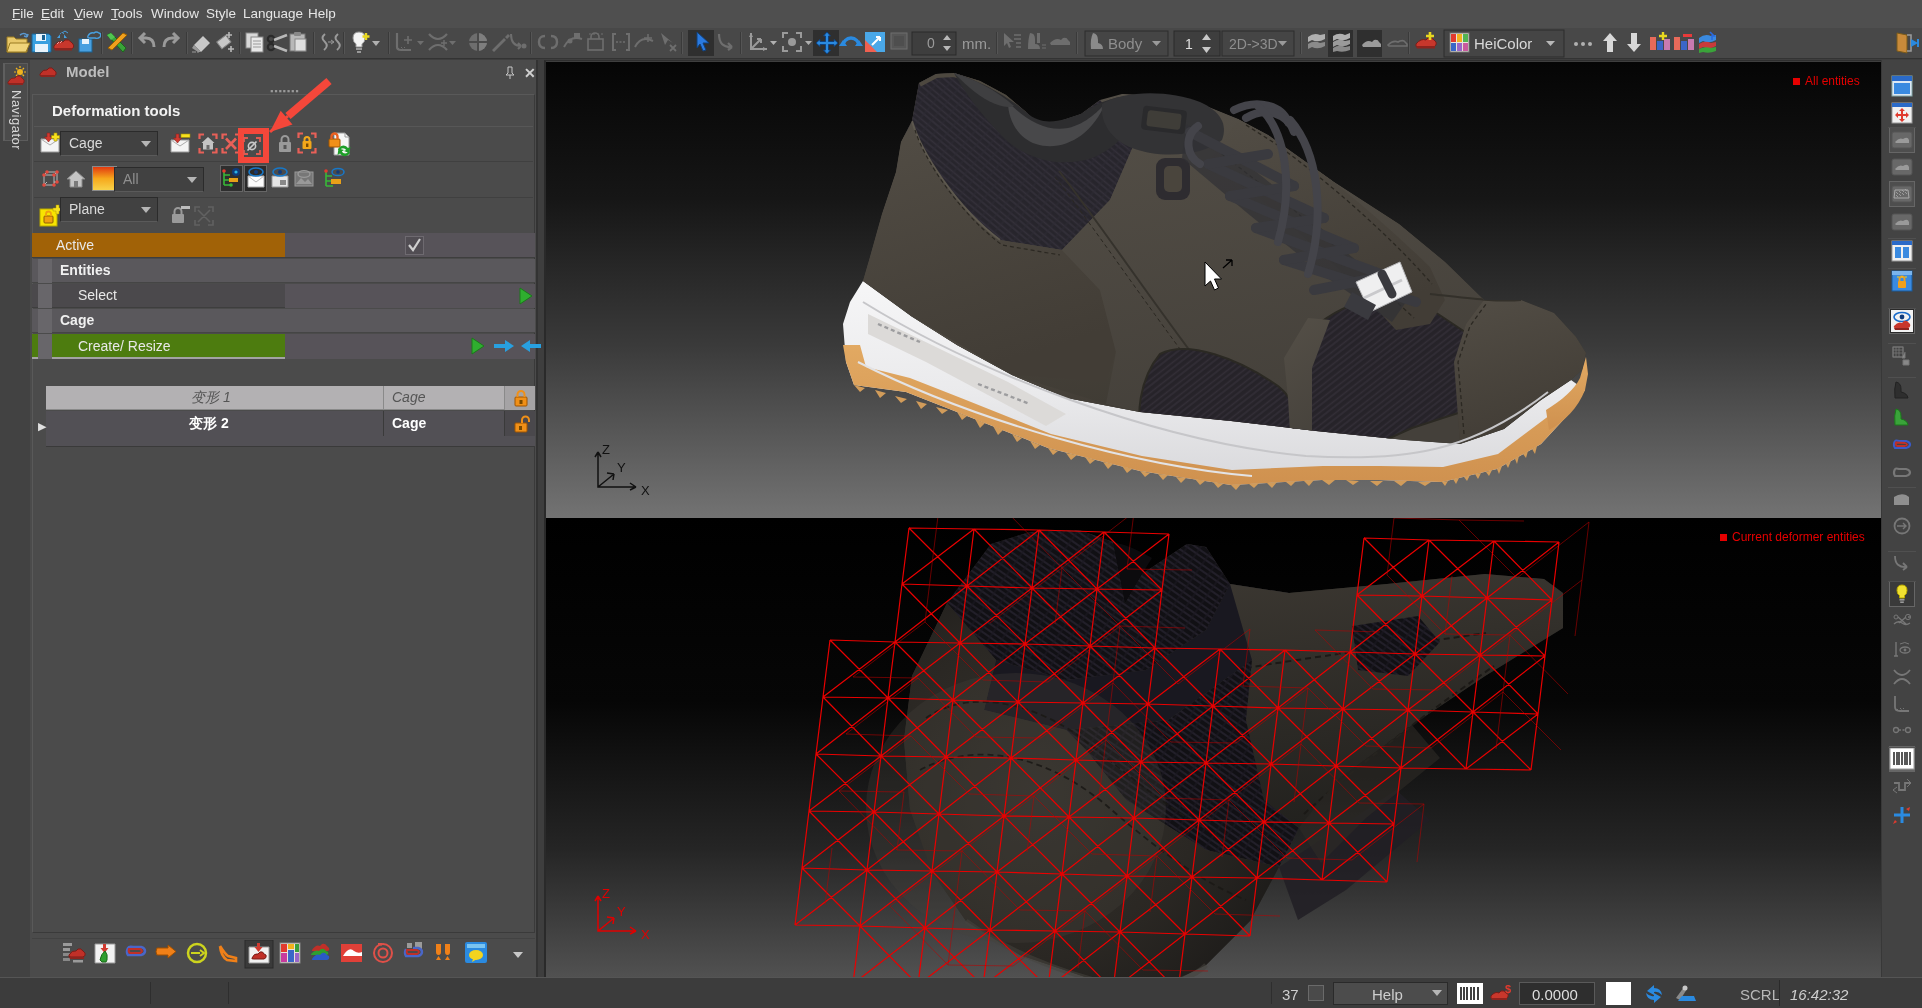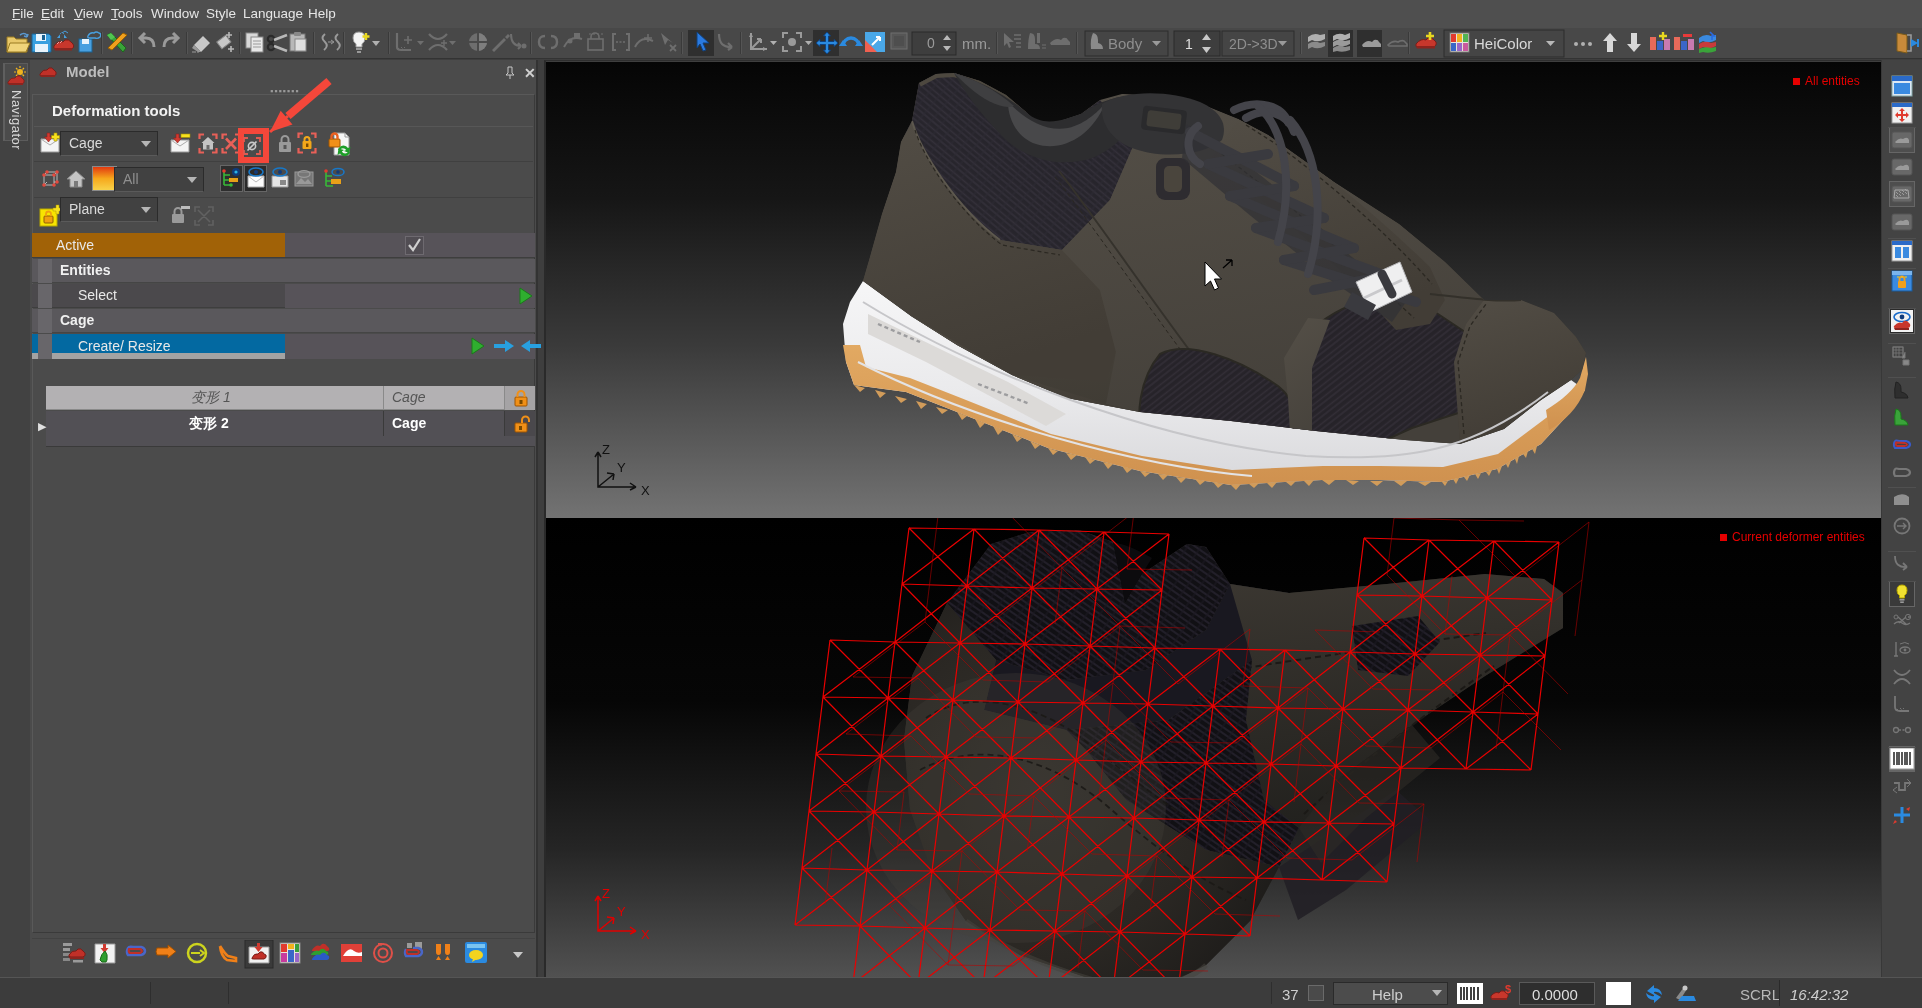--- a/index.html
+++ b/index.html
@@ -549,21 +549,21 @@
     <div class="abs" style="left:486px;top:3px;">
         <svg width="16" height="18">
           <path d="M2 1 L14 9 L2 17 Z" fill="#2fae2f" stroke="#1a7a1a"></path>
         </svg>
       </div>
   </div>
   <div class="abs" style="left:2px;top:249px;width:503px;height:24px;background:#5a585c;border-bottom:1px solid #454545;">
     <div class="abs" style="left:6px;top:0;width:14px;height:24px;background:#68666a;"></div>
     <div class="abs" style="left:28px;top:3px;color:#f0f0f0;font-size:14px;font-weight:bold;">Cage</div>
   </div>
-  <div class="abs" style="left:2px;top:274px;width:503px;height:25px;background:#0369a1;border-bottom:6px solid #a3a3a3;">
+  <div class="abs" style="left:2px;top:274px;width:503px;height:25px;background:#4d7c0f;border-bottom:2px solid #a3a3a3;">
     <div class="abs" style="left:6px;top:0;width:14px;height:25px;background:#68666a;"></div>
     <div class="abs" style="left:46px;top:4px;color:#e8e8e8;font-size:14px;">Create/ Resize</div>
     <div class="abs" style="left:253px;top:0;width:250px;height:25px;background:#575359;"></div>
     <div class="abs" style="left:438px;top:3px;">
         <svg width="16" height="18">
           <path d="M2 1 L14 9 L2 17 Z" fill="#2fae2f" stroke="#1a7a1a"></path>
         </svg>
       </div>
     <div class="abs" style="left:461px;top:5px;">
         <svg width="22" height="14">

